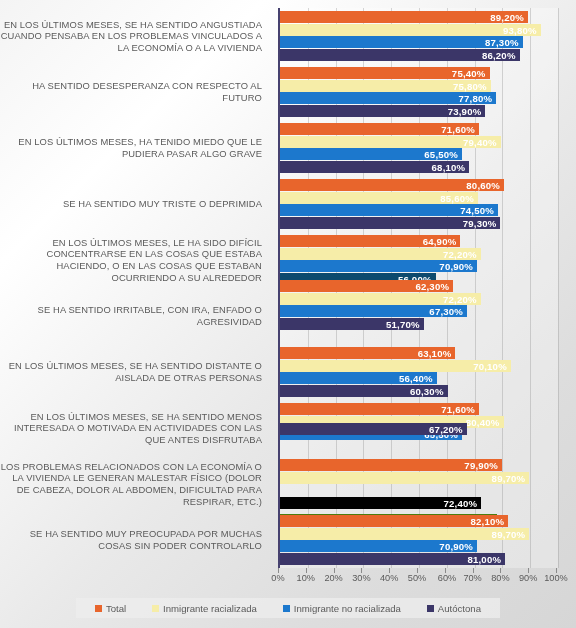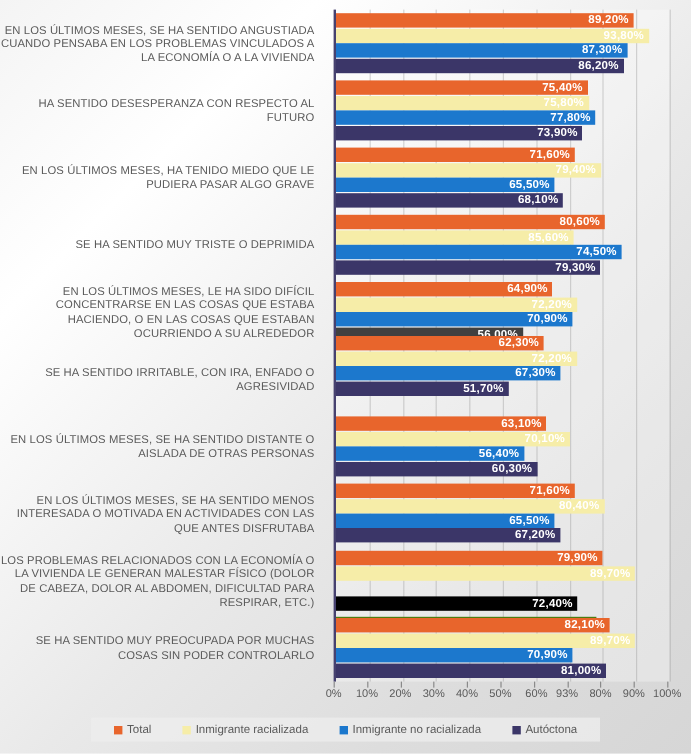--- a/index.html
+++ b/index.html
@@ -229,38 +229,38 @@
             <span class="val">68,10%</span>
           </div>
         </div>
         <div class="bar-group" style="top: 168px; height: 56px;">
           <div class="bar" style="top: 3.1px; width: 224.068px; background: rgb(232, 101, 44);">
             <span class="val">80,60%</span>
           </div>
           <div class="bar s-yellow" style="top: 15.7px; width: 198px; background: rgb(246, 237, 168);">
             <span class="val">85,60%</span>
           </div>
-          <div class="bar" style="top: 28.3px; width: 218px; background: rgb(28, 120, 205); padding-left: 20px;">
+          <div class="bar" style="top: 28.3px; width: 218px; background: rgb(28, 120, 205);">
             <span class="val">74,50%</span>
           </div>
           <div class="bar" style="top: 40.9px; width: 220.454px; background: rgb(59, 54, 104);">
             <span class="val">79,30%</span>
           </div>
         </div>
         <div class="bar-group" style="top: 224px; height: 56px;">
           <div class="bar" style="top: 3.1px; width: 180.422px; background: rgb(232, 101, 44);">
             <span class="val">64,90%</span>
           </div>
           <div class="bar s-yellow" style="top: 15.7px; width: 200.716px; background: rgb(246, 237, 168);">
             <span class="val">72,20%</span>
           </div>
           <div class="bar" style="top: 28.3px; width: 197.102px; background: rgb(28, 120, 205);">
             <span class="val">70,90%</span>
           </div>
-          <div class="bar" style="top: 40.9px; width: 155.68px; background: #404040;">
+          <div class="bar" style="top: 40.9px; width: 155.68px; background: #0c4a6e;">
             <span class="val">56,00%</span>
           </div>
         </div>
         <div class="bar-group" style="top: 269px; height: 56px;">
           <div class="bar" style="top: 3.1px; width: 173.194px; background: rgb(232, 101, 44);">
             <span class="val">62,30%</span>
           </div>
           <div class="bar s-yellow" style="top: 15.7px; width: 200.716px; background: rgb(246, 237, 168);">
             <span class="val">72,20%</span>
           </div>
@@ -268,41 +268,41 @@
             <span class="val">67,30%</span>
           </div>
           <div class="bar" style="top: 40.9px; width: 143.726px; background: rgb(59, 54, 104);">
             <span class="val">51,70%</span>
           </div>
         </div>
         <div class="bar-group" style="top: 336px; height: 56px;">
           <div class="bar" style="top: 3.1px; width: 175.418px; background: rgb(232, 101, 44);">
             <span class="val">63,10%</span>
           </div>
-          <div class="bar s-yellow" style="top: 15.7px; width: 194.878px; background: rgb(246, 237, 168);">
+          <div class="bar s-yellow" style="top: 15.7px; width: 194.878px; background: rgb(246, 237, 168); padding-left: 36px;">
             <span class="val">70,10%</span>
           </div>
           <div class="bar" style="top: 28.3px; width: 156.792px; background: rgb(28, 120, 205);">
             <span class="val">56,40%</span>
           </div>
           <div class="bar" style="top: 40.9px; width: 167.634px; background: rgb(59, 54, 104);">
             <span class="val">60,30%</span>
           </div>
         </div>
         <div class="bar-group" style="top: 392px; height: 56px;">
           <div class="bar" style="top: 3.1px; width: 199.048px; background: rgb(232, 101, 44);">
             <span class="val">71,60%</span>
           </div>
           <div class="bar s-yellow" style="top: 15.7px; width: 223.512px; background: rgb(246, 237, 168);">
             <span class="val">80,40%</span>
           </div>
           <div class="bar" style="top: 28.3px; width: 182.09px; background: rgb(28, 120, 205);">
             <span class="val">65,50%</span>
           </div>
-          <div class="bar" style="top: 40px; width: 186.816px; background: rgb(59, 54, 104);">
+          <div class="bar" style="top: 23px; width: 186.816px; background: rgb(59, 54, 104);">
             <span class="val">67,20%</span>
           </div>
         </div>
         <div class="bar-group" style="top: 448px; height: 56px;">
           <div class="bar" style="top: 3.1px; width: 222.122px; background: rgb(232, 101, 44);">
             <span class="val">79,90%</span>
           </div>
           <div class="bar s-yellow" style="top: 15.7px; width: 249.366px; background: rgb(246, 237, 168);">
             <span class="val">89,70%</span>
           </div>
@@ -339,21 +339,21 @@
       <div class="x-tick-label" style="left: 55.6px;">20%</div>
       <div class="x-tick" style="left: 83.4px;"></div>
       <div class="x-tick-label" style="left: 83.4px;">30%</div>
       <div class="x-tick" style="left: 111.2px;"></div>
       <div class="x-tick-label" style="left: 111.2px;">40%</div>
       <div class="x-tick" style="left: 139px;"></div>
       <div class="x-tick-label" style="left: 139px;">50%</div>
       <div class="x-tick" style="left: 166.8px;"></div>
       <div class="x-tick-label" style="left: 169px;">60%</div>
       <div class="x-tick" style="left: 194.6px;"></div>
-      <div class="x-tick-label" style="left: 194.6px;">93%</div>
+      <div class="x-tick-label" style="left: 194.6px;">70%</div>
       <div class="x-tick" style="left: 222.4px;"></div>
       <div class="x-tick-label" style="left: 222.4px;">80%</div>
       <div class="x-tick" style="left: 250.2px;"></div>
       <div class="x-tick-label" style="left: 250.2px;">90%</div>
       <div class="x-tick" style="left: 278px;"></div>
       <div class="x-tick-label" style="left: 278px;">100%</div>
     </div>
 
   <div class="legend" id="legend">
       <div class="legend-item">

